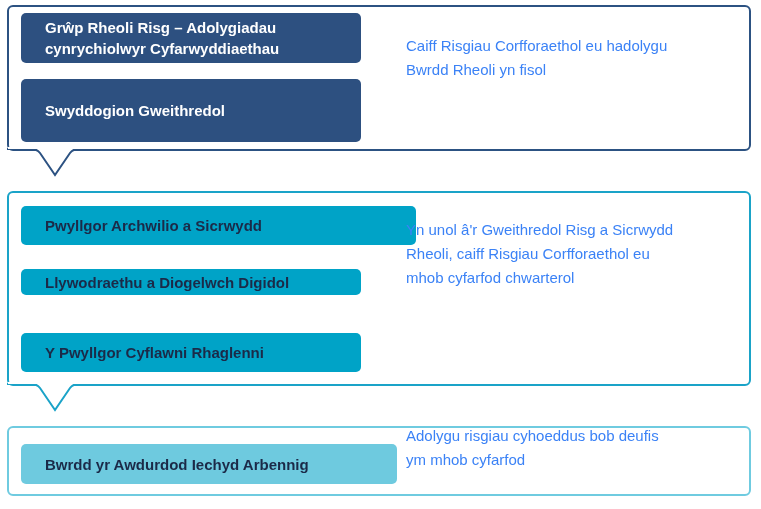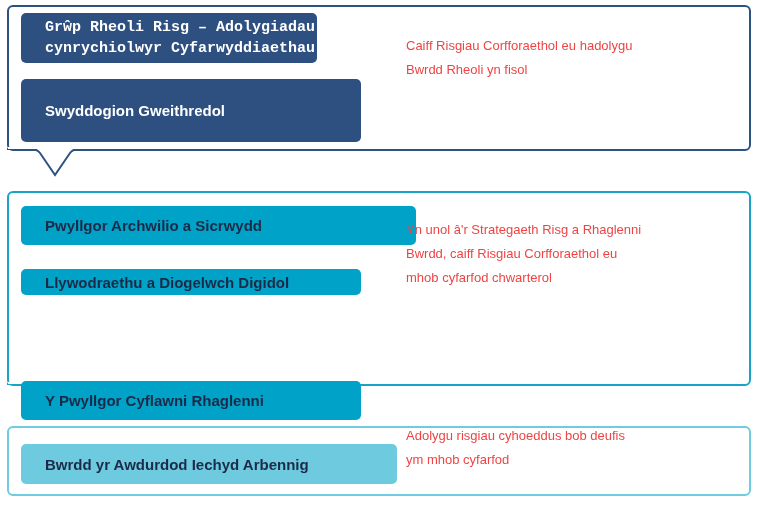--- a/index.html
+++ b/index.html
@@ -16,31 +16,31 @@
     .box { position: absolute; box-sizing: border-box; border-radius: 5px;
            font-weight: bold; font-size: 15px; line-height: 21px;
            padding-left: 24px; display: flex; align-items: center; }
     .box span { display: block; }
     .dark { background: #2d5080; color: #ffffff; }
     .mid { background: #00a3c7; color: #1b2a48; }
     .light { background: #6ecadf; color: #1b2a48; }
 
     .arrow { position: absolute; width: 0; height: 0; }
 
-    .desc { position: absolute; font-size: 13px; line-height: 24px; color: #ef4444; }
+    .desc { position: absolute; font-size: 15px; line-height: 24px; color: #3b82f6; }
   </style>
 </head>
 <body>
 
 <div class="panel panel1"></div>
 <svg class="callout" style="left:7px;top:147px" width="90" height="34">
   <path d="M0,2 L24,2 Q30,2 33,6 L48,28 L63,6 Q66,2 72,2" fill="#fff" stroke="#2c5282" stroke-width="2"></path>
   <rect x="1" y="0" width="72" height="2" fill="#fff"></rect>
 </svg>
-<div class="box dark" style="left:21px;top:13px;width:296px;height:50px;font-family:Liberation Mono, monospace;">
+<div class="box dark" style="left:21px;top:13px;width:340px;height:50px;">
   <div>
     <span>Grŵp Rheoli Risg – Adolygiadau</span>
     <span>cynrychiolwyr Cyfarwyddiaethau</span>
   </div>
 </div>
 <svg class="arrow" style="left:303px;top:62px" width="36" height="16">
   <polygon points="0,0 36,0 18,15" fill="#2d5080"></polygon>
 </svg>
 <div class="box dark" style="left:21px;top:79px;width:340px;height:63px;">
   <div>
@@ -62,26 +62,26 @@
 </div>
 <svg class="arrow" style="left:303px;top:244px" width="36" height="16">
   <polygon points="0,0 36,0 18,15" fill="#00a3c7"></polygon>
 </svg>
 <div class="box mid" style="left:21px;top:269px;width:340px;height:26px;">
   <span>Llywodraethu a Diogelwch Digidol</span>
 </div>
 <svg class="arrow" style="left:303px;top:307px" width="36" height="20">
   <polygon points="0,0 36,0 18,19" fill="#00a3c7"></polygon>
 </svg>
-<div class="box mid" style="left:21px;top:333px;width:340px;height:39px;margin-top:48px;">
+<div class="box mid" style="left:21px;top:333px;width:340px;height:39px;">
   <span>Y Pwyllgor Cyflawni Rhaglenni</span>
 </div>
 <div class="desc" style="left:406px;top:218px;">
-  <div>Yn unol â'r Strategaeth Risg a Rhaglenni</div>
-  <div>Bwrdd, caiff Risgiau Corfforaethol eu</div>
+  <div>Yn unol â'r Gweithredol Risg a Sicrwydd</div>
+  <div>Rheoli, caiff Risgiau Corfforaethol eu</div>
   <div>mhob cyfarfod chwarterol</div>
 </div>
 
 <div class="panel panel3"></div>
 <div class="box light" style="left:21px;top:444px;width:376px;height:40px;">
   <span>Bwrdd yr Awdurdod Iechyd Arbennig</span>
 </div>
 <div class="desc" style="left:406px;top:424px;">
   <div>Adolygu risgiau cyhoeddus bob deufis</div>
   <div>ym mhob cyfarfod</div>

